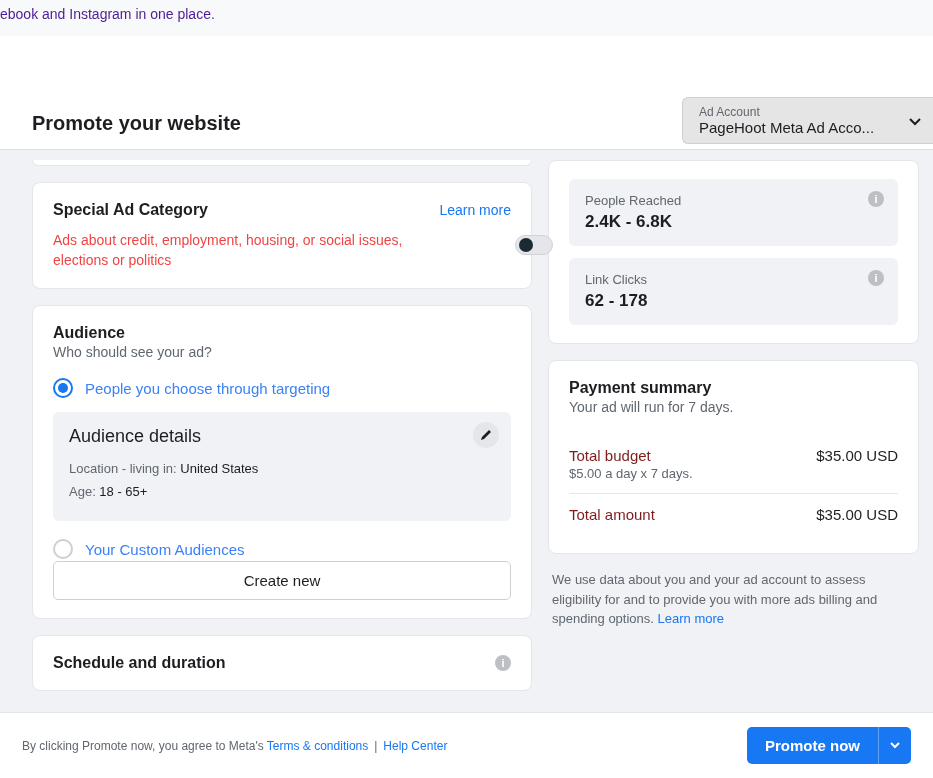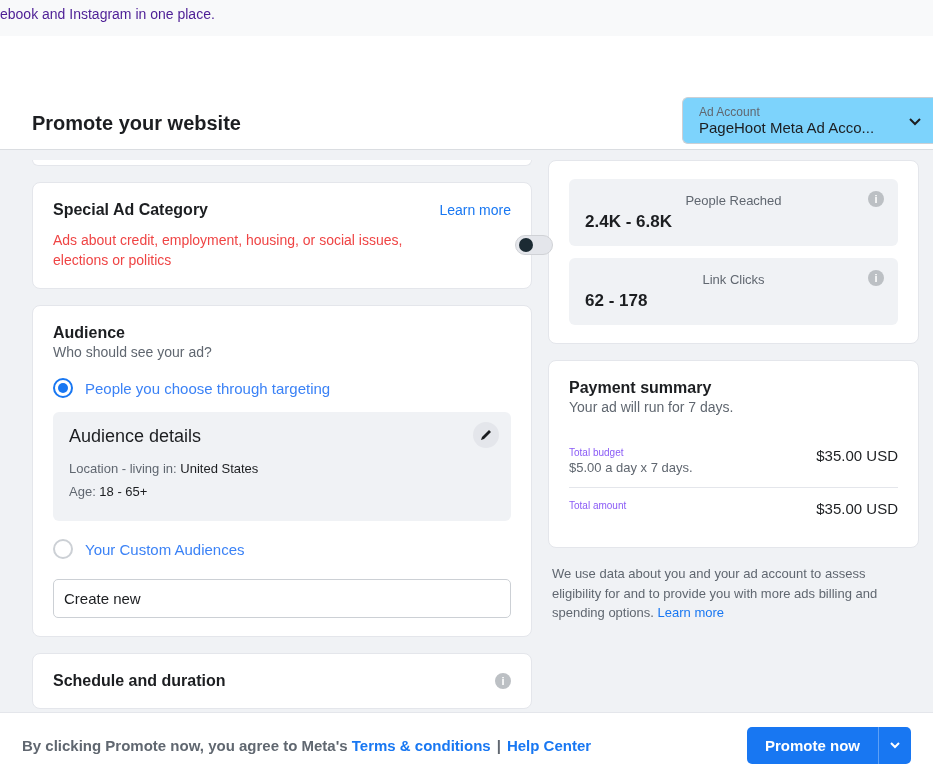--- a/index.html
+++ b/index.html
@@ -39,21 +39,21 @@
     }
     .account-selector {
       position: absolute;
       right: 0;
       top: -1px;
       width: 251px;
       border: 1px solid #ccd0d5;
       border-right: none;
       border-radius: 6px 0 0 6px;
       padding: 7px 36px 7px 16px;
-      background: #7dd3fc;
+      background: #e5e5e5;
       cursor: pointer;
     }
     .account-selector-label {
       font-size: 12px;
       color: #606770;
     }
     .account-selector-value {
       font-size: 15px;
       color: #1c1e21;
       white-space: nowrap;
@@ -182,29 +182,29 @@
       height: 26px;
       border-radius: 50%;
       background: #e4e6eb;
       display: flex;
       align-items: center;
       justify-content: center;
       cursor: pointer;
     }
     .create-new-btn {
       width: 100%;
-      margin-top: 20px;
+      margin-top: 2px;
       padding: 10px;
       border: 1px solid #ccd0d5;
       border-radius: 5px;
       background: #fff;
       font-size: 15px;
       color: #1c1e21;
       cursor: pointer;
-      text-align: left;
+      text-align: center;
     }
     .info-icon {
       width: 16px;
       height: 16px;
       border-radius: 50%;
       background: #bcc0c4;
       color: #fff;
       display: inline-flex;
       align-items: center;
       justify-content: center;
@@ -218,21 +218,20 @@
       background: #f0f2f5;
       border-radius: 6px;
       padding: 14px 16px;
       margin-bottom: 12px;
       position: relative;
     }
     .stat-label {
       font-size: 13px;
       color: #606770;
       margin-bottom: 4px;
-      text-align: center;
     }
     .stat-value {
       font-size: 17px;
       font-weight: 700;
       color: #1c1e21;
     }
     .stat-info {
       position: absolute;
       right: 14px;
       top: 12px;
@@ -243,21 +242,21 @@
       margin-top: 2px;
       margin-bottom: 20px;
     }
     .payment-row {
       display: flex;
       justify-content: space-between;
       align-items: flex-start;
       padding: 12px 0;
     }
     .payment-divider { border-top: 1px solid #e4e6eb; }
-    .payment-label { font-size: 10px; color: #8b5cf6; }
+    .payment-label { font-size: 15px; color: #7f1d1d; }
     .payment-sublabel { font-size: 13px; color: #606770; margin-top: 2px; }
     .payment-amount { font-size: 15px; color: #1c1e21; }
     .disclaimer {
       font-size: 13px;
       color: #606770;
       line-height: 1.5;
       padding: 0 4px;
     }
     .disclaimer .learn { color: #1877f2; cursor: pointer; }
     .footer {
@@ -266,23 +265,22 @@
       left: 0;
       width: 100%;
       background: #fff;
       border-top: 1px solid #e4e6eb;
       padding: 14px 22px;
       display: flex;
       justify-content: space-between;
       align-items: center;
     }
     .footer-text {
-      font-size: 15px;
-      color: #606770;
-      font-weight: bold;
+      font-size: 12px;
+      color: #606770;
     }
     .footer-text .lnk { color: #1877f2; cursor: pointer; }
     .footer-sep { color: #606770; margin: 0 6px; }
     .footer-actions { display: flex; }
     .promote-btn {
       background: #1877f2;
       color: #fff;
       border: none;
       border-radius: 5px 0 0 5px;
       padding: 10px 18px;

